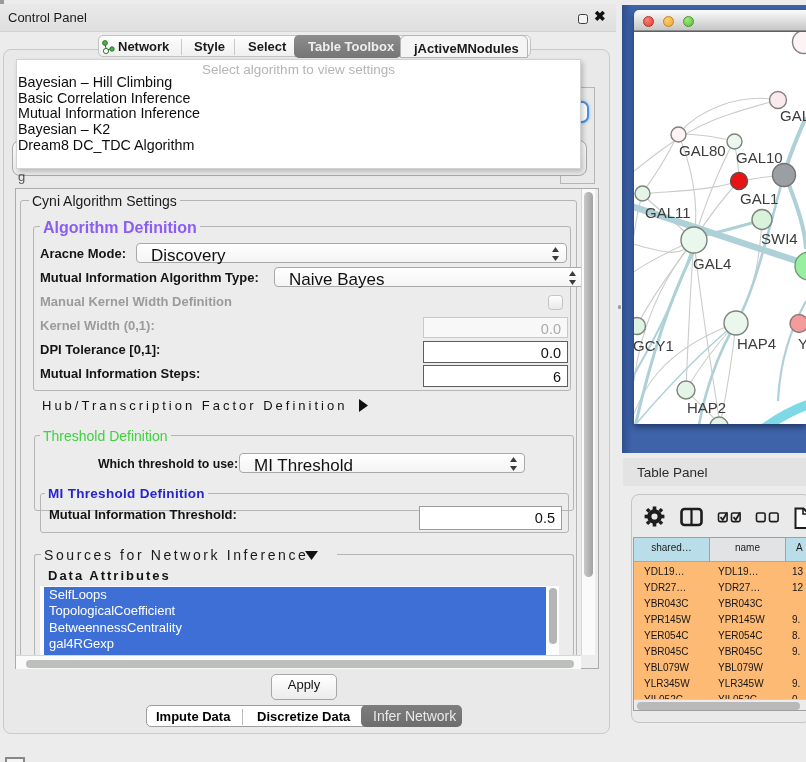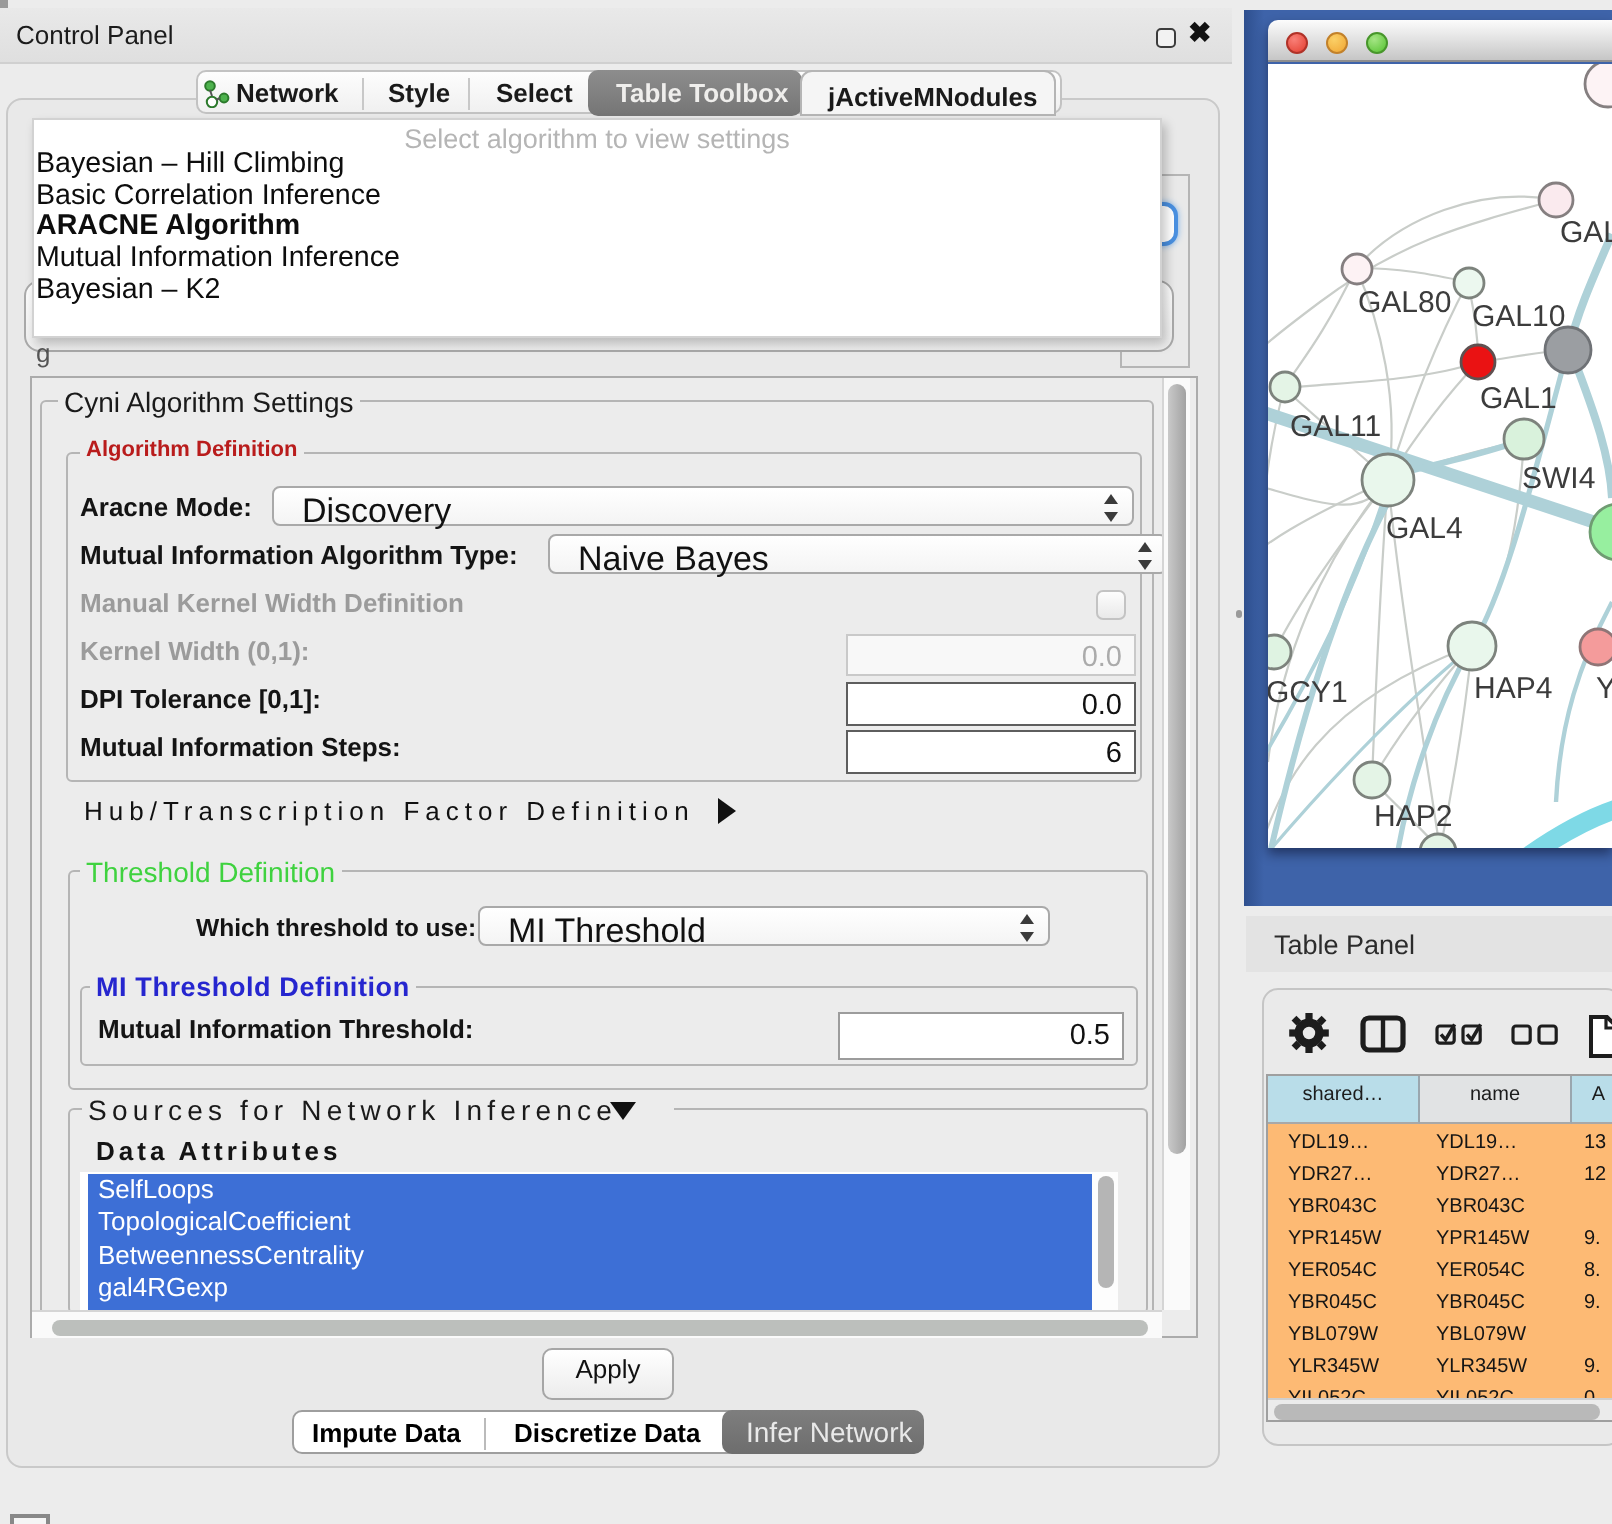--- a/index.html
+++ b/index.html
@@ -91,21 +91,21 @@
 <div class="abs" id="fragBlue"></div>
 <div class="abs" id="fragCombo"></div>
 <div class="abs" id="fragG">g</div>
 
 <div class="abs" id="scrollpane"></div>
 <div class="grp" style="left:20px; top:200px; width:557px; height:458px;">
     <span class="ttl" style="left:8px; color:#1a1a1a;">Cyni Algorithm Settings</span>
   </div>
 
 <div class="grp" style="left:33px; top:226px; width:538px; height:165px;">
-    <span class="ttl" style="left:6px; color:#b91c1c; font-weight:bold; font-size:11px;">Algorithm Definition</span>
+    <span class="ttl" style="left:6px; color:#8b5cf6; font-weight:bold; font-size:16px;">Algorithm Definition</span>
   </div>
 <div class="lab" style="left:40px; top:246px;">Aracne Mode:</div>
 <div class="combo" style="left:136px; top:243px; width:431px; height:20px;">
     <span class="tx">Discovery</span>
     <svg width="9" height="14" viewBox="0 0 9 14">
       <path d="M4.5 0 L8 5 L1 5 Z" fill="#3a3a3a"></path>
       <path d="M4.5 14 L8 9 L1 9 Z" fill="#3a3a3a"></path>
     </svg>
   </div>
 <div class="lab" style="left:40px; top:270px;">Mutual Information Algorithm Type:</div>
@@ -123,21 +123,21 @@
 <div class="lab" style="left:40px; top:342px;">DPI Tolerance [0,1]:</div>
 <div class="fld" style="left:423px; top:341px; width:145px; height:22px; border:1.5px solid #5e5e5e;">0.0</div>
 <div class="lab" style="left:40px; top:366px;">Mutual Information Steps:</div>
 <div class="fld" style="left:423px; top:365px; width:145px; height:22px; border:1.5px solid #5e5e5e;">6</div>
 
 <div class="abs" style="left:42px; top:398px; font-size:13px; letter-spacing:3px; color:#111;">Hub/Transcription Factor Definition</div>
 <svg class="abs" style="left:358px; top:399px;" width="10" height="13" viewBox="0 0 10 13">
     <path d="M1 0 L10 6.5 L1 13 Z" fill="#111"></path>
   </svg>
 
-<div class="grp" style="left:34px; top:435px; width:540px; height:110px;">
+<div class="grp" style="left:34px; top:435px; width:540px; height:76px;">
     <span class="ttl" style="left:5px; color:#3fd23f;">Threshold Definition</span>
   </div>
 <div class="lab" style="left:98px; top:457px; font-size:12.3px;">Which threshold to use:</div>
 <div class="combo" style="left:239px; top:453px; width:286px; height:20px;">
     <span class="tx">MI Threshold</span>
     <svg width="9" height="14" viewBox="0 0 9 14">
       <path d="M4.5 0 L8 5 L1 5 Z" fill="#3a3a3a"></path>
       <path d="M4.5 14 L8 9 L1 9 Z" fill="#3a3a3a"></path>
     </svg>
   </div>
@@ -202,23 +202,23 @@
     </div>
   <div id="tabjact">
       <span>jActiveMNodules</span>
     </div>
 </div>
 
 <div class="abs" id="dropdown">
   <div class="hd">Select algorithm to view settings</div>
   <div class="it">Bayesian – Hill Climbing</div>
   <div class="it">Basic Correlation Inference</div>
-  <div class="it" style="font-weight:bold;">ARACNE Algorithm</div>
   <div class="it">Mutual Information Inference</div>
   <div class="it">Bayesian – K2</div>
+  <div class="it">Dream8 DC_TDC Algorithm</div>
 </div>
 
 <div class="abs" id="desktop"></div>
 <div class="abs" id="macwin">
   <div id="mactb">
     <div class="tl" style="left:9px; background:radial-gradient(circle at 35% 30%, #f98078, #e33e30); border:0.5px solid #b03228;"></div>
     <div class="tl" style="left:29px; background:radial-gradient(circle at 35% 30%, #fbd067, #f0a633); border:0.5px solid #c2812a;"></div>
     <div class="tl" style="left:49px; background:radial-gradient(circle at 35% 30%, #a5e585, #55c230); border:0.5px solid #47962b;"></div>
   </div>
   <div id="canvas">

